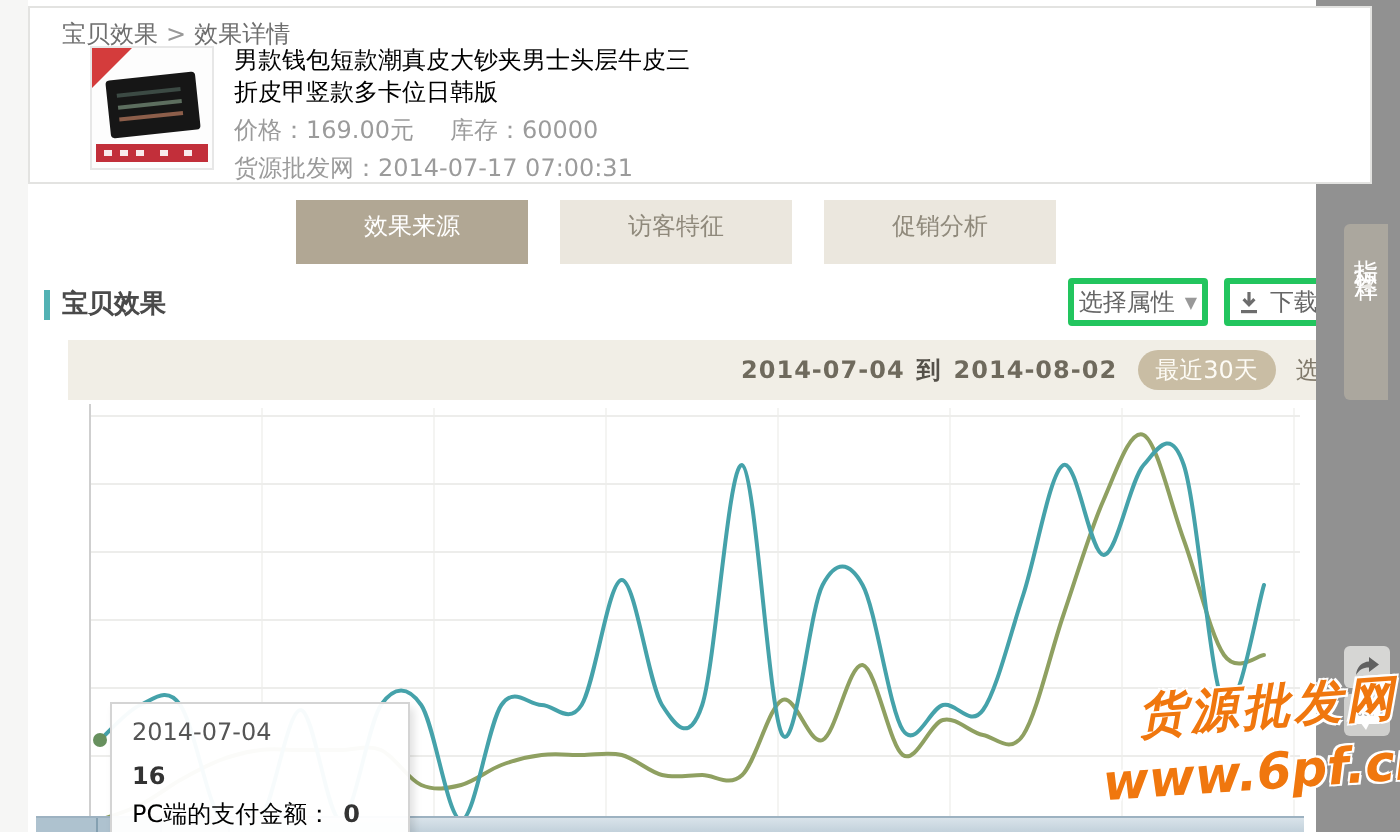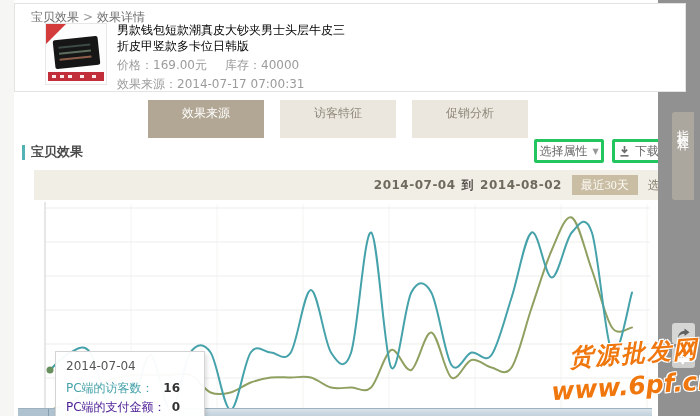--- a/index.html
+++ b/index.html
@@ -52,43 +52,43 @@
 
   
   .tab { position:absolute; height:29px; display:flex; align-items:center; justify-content:center; gap:6px;
     cursor:pointer; font-weight:bold; }
   .tab-pc { left:459px; top:59px; width:97px; height:30px; background:#fff; border:1px solid #e0e0e0;
     border-top:3px solid #f5a21b; border-bottom:none; color:#555; z-index:3; }
   .tab-wireless { left:563px; top:62px; width:77px; background:#f4f4f2; border:1px solid #e0e0e0;
     color:#777; font-weight:normal; }
 
   
-  .nav-btn { position:absolute; top:100px; width:116px; height:38px; line-height:26px; text-align:center;
+  .nav-btn { position:absolute; top:100px; width:116px; height:32px; line-height:26px; text-align:center;
     background:#ebe7de; color:#8f897b; cursor:pointer; z-index:2; }
   .nav-btn.active { background:#b1a794; color:#fff; }
   .nav-notch { position:absolute; left:200px; top:126px; width:0; height:0; z-index:2;
     border-left:6px solid transparent; border-right:6px solid transparent; border-top:6px solid #b1a794; }
 
   
   .section-bar { position:absolute; left:22px; top:145px; width:3px; height:15px; background:#53b2b4; z-index:2; }
   .section-title { position:absolute; left:31px; top:143px; font-size:13px; font-weight:bold; color:#4a4a4a; z-index:2; }
   .ctl-btn { position:absolute; top:139px; height:24px; background:#fff; border:3px solid #22c55e; border-radius:2px;
     color:#666; display:flex; align-items:center; justify-content:center; gap:5px; cursor:pointer; z-index:2; }
   .ctl-select { left:534px; width:70px; }
   .ctl-download { left:612px; width:54px; }
   .caret { font-size:8px; color:#999; }
 
   
   .chart-panel { position:absolute; left:18px; top:170px; width:634px; height:246px; background:#fff; z-index:2; }
   .date-bar { position:absolute; left:16px; top:0; width:694px; height:30px; background:#f1eee6;
     display:flex; align-items:center; justify-content:flex-end; padding-right:10px; }
   .date-range { color:#6f6a5d; font-weight:bold; letter-spacing:.5px; }
   .date-range .to { margin:0 6px; color:#55514a; }
-  .btn-last30 { height:20px; line-height:20px; padding:0 9px; background:#c9bda4; color:#fdfbf5; border-radius:0;
-    margin:0 10px; cursor:pointer;font-family:Liberation Serif, serif; }
+  .btn-last30 { height:20px; line-height:20px; padding:0 9px; background:#c9bda4; color:#fdfbf5; border-radius:10px;
+    margin:0 10px; cursor:pointer; }
   .sel-month { color:#80796a; cursor:pointer; display:flex; align-items:center; gap:16px; }
 
   .plot { position:absolute; left:0; top:30px; width:634px; height:216px; }
 
   
   .hscroll { position:absolute; left:0; top:238px; width:634px; height:8px;
     background:linear-gradient(#d9e3ea,#c2d1db); border-top:1px solid #9db2c1; z-index:4; }
   .hscroll .thumb { position:absolute; left:0; top:0; width:97px; height:8px; background:#aec2cf;
     border-right:1px solid #84a0b1; cursor:pointer; }
   .hscroll .thumb i { position:absolute; top:0; width:1px; height:8px; background:#84a0b1; }
@@ -133,24 +133,24 @@
           <i></i>
           <i></i>
           <i></i>
           <i></i>
         </div>
     </div>
 
     <div class="product-info">
       <div class="product-title">男款钱包短款潮真皮大钞夹男士头层牛皮三折皮甲竖款多卡位日韩版</div>
       <div class="product-meta">
-        <span class="lbl">价格：</span><span>169.00元</span><span class="gap"></span><span class="lbl">库存：</span><span>40000</span>
+        <span class="lbl">价格：</span><span>169.00元</span><span class="gap"></span><span class="lbl">库存：</span><span>60000</span>
       </div>
       <div class="product-meta">
-        <span class="lbl">效果来源：</span><span>2014-07-17 07:00:31</span>
+        <span class="lbl">货源批发网：</span><span>2014-07-17 07:00:31</span>
       </div>
     </div>
   </div>
 
   <div class="tab tab-pc">
     <svg width="15" height="13" viewBox="0 0 15 13">
       <rect x="0.5" y="0.5" width="14" height="9" rx="1" fill="#fde3b3" stroke="#f0a23a"></rect>
       <rect x="2" y="2" width="11" height="6" fill="#fff"></rect>
       <path d="M6 10 h3 v1.5 h2.5 v1.5 H3.5 v-1.5 H6 z" fill="#f0a23a"></path>
     </svg>
@@ -220,25 +220,24 @@
       <div class="thumb">
           <i></i>
           <i></i>
         </div>
     </div>
   </div>
 
   <div class="tooltip">
     <div class="tdate">2014-07-04</div>
     <div class="trow">
-      <span class="tlabel" id="tlabel0" style="color: rgb(69, 162, 170);">PC端的访客数：</span>
       <span class="tval">16</span>
     </div>
     <div class="trow">
-      <span class="tlabel" id="tlabel1" style="color: #4c1d95;">PC端的支付金额：</span>
+      <span class="tlabel" id="tlabel1" style="color: #000000;">PC端的支付金额：</span>
       <span class="tval">0</span>
     </div>
   </div>
 
   <div class="right-rail">
     <div class="metric-note-tab">
       <span class="vtext">指标注释</span>
       <span class="arr">◄</span>
     </div>
     <div class="rail-btn share">

